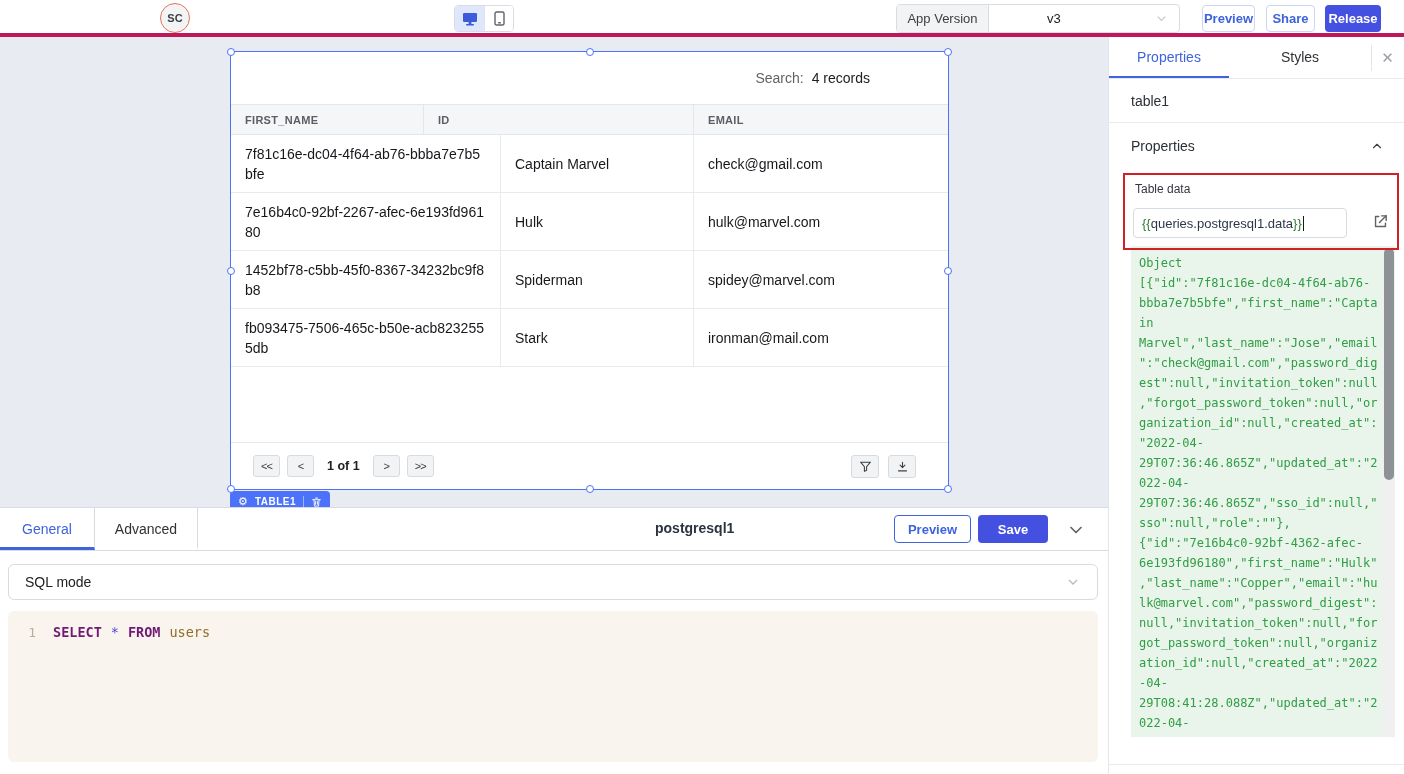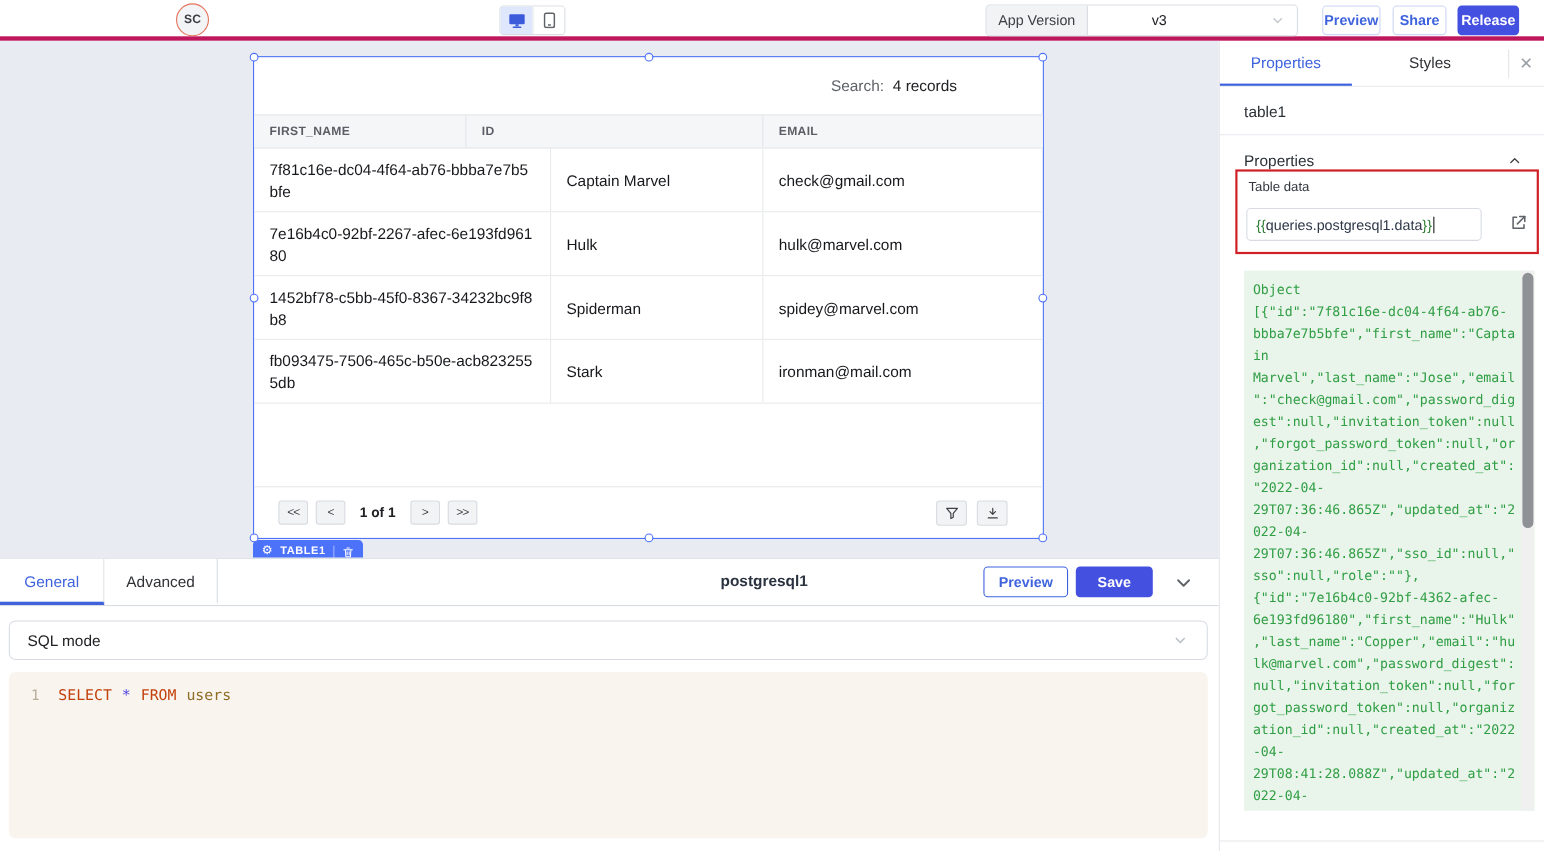--- a/index.html
+++ b/index.html
@@ -97,42 +97,42 @@
   .sql-mode { position:absolute; left:8px; top:56px; width:1090px; height:36px; border:1px solid #d8dce2;
          border-radius:6px; background:#fff; display:flex; align-items:center; padding:0 16px;
          font-size:14px; color:#202124; }
   .sql-mode .chev { margin-left:auto; color:#b7bcc4; }
   .code-editor { position:absolute; left:8px; top:103px; width:1090px; height:151px; background:#faf4ee;
          border-radius:6px; padding:13px 0 0 16px; font-family:"DejaVu Sans Mono",monospace;
          font-size:13.5px; white-space:nowrap; }
   .gutter { display:inline-block; width:12px; text-align:right; color:#b9ad9c; font-size:13px;
          margin-right:17px; }
   .tok { margin-right:9px; }
-  .tok-kw { color:#c2410c; font-weight:400; }
+  .tok-kw { color:#701a75; font-weight:700; }
   .tok-op { color:#4f46e5; }
   .tok-tbl { color:#8f6d27; }
 
   
   .right-panel { position:absolute; left:1108px; top:37px; width:296px; height:737px; background:#fff;
          border-left:1px solid #e4e6ea; }
   .ptab-row { position:relative; height:42px; display:flex; border-bottom:1px solid #e9eaee; }
   .ptab { height:100%; display:flex; align-items:center; justify-content:center; font-size:14px;
          color:#303236; margin-bottom:-1px; border-bottom:2px solid transparent; }
   .ptab-properties { width:120px; }
   .ptab-styles { width:142px; }
   .ptab.active { color:#3e63dd; border-bottom-color:#3e63dd; }
   .ptab-div { position:absolute; left:262px; top:8px; width:1px; height:26px; background:#e3e5e9; }
   .panel-close { width:33px; height:100%; display:flex; align-items:center; justify-content:center;
          color:#9aa0a6; font-size:15px; }
   .widget-name-row { height:44px; display:flex; align-items:center; padding-left:22px;
          border-bottom:1px solid #e9eaee; font-size:14px; color:#2b3036; }
   .section-row { height:45px; display:flex; align-items:center; justify-content:space-between;
          padding:0 20px 0 22px; font-size:14px; color:#2b3036; }
   .section-chevron { color:#3c4043; }
-  .highlight-box { position:absolute; left:14px; top:117px; width:276px; height:77px;
+  .highlight-box { position:absolute; left:14px; top:136px; width:276px; height:77px;
          border:2px solid #d02025; z-index:4; }
   .field-label { position:absolute; left:10px; top:7px; font-size:12px; color:#33373d; }
   .fx-input { position:absolute; left:8px; top:33px; width:214px; height:30px; background:#fff;
          border:1px solid #d8dce2; border-radius:4px; display:flex; align-items:center;
          padding-left:8px; font-size:13px; color:#2d3748; overflow:hidden; white-space:nowrap; }
   .brace { color:#2e7d32; }
   .caret { display:inline-block; width:1px; height:15px; background:#1a1a1a; margin-left:1px; }
   .expand-icon { position:absolute; right:8px; top:38px; color:#5f6368; }
   .json-preview { position:absolute; left:22px; top:209px; width:264px; height:491px;
          background:#e9f4ea; overflow:hidden; padding:7px 0 0 8px;

